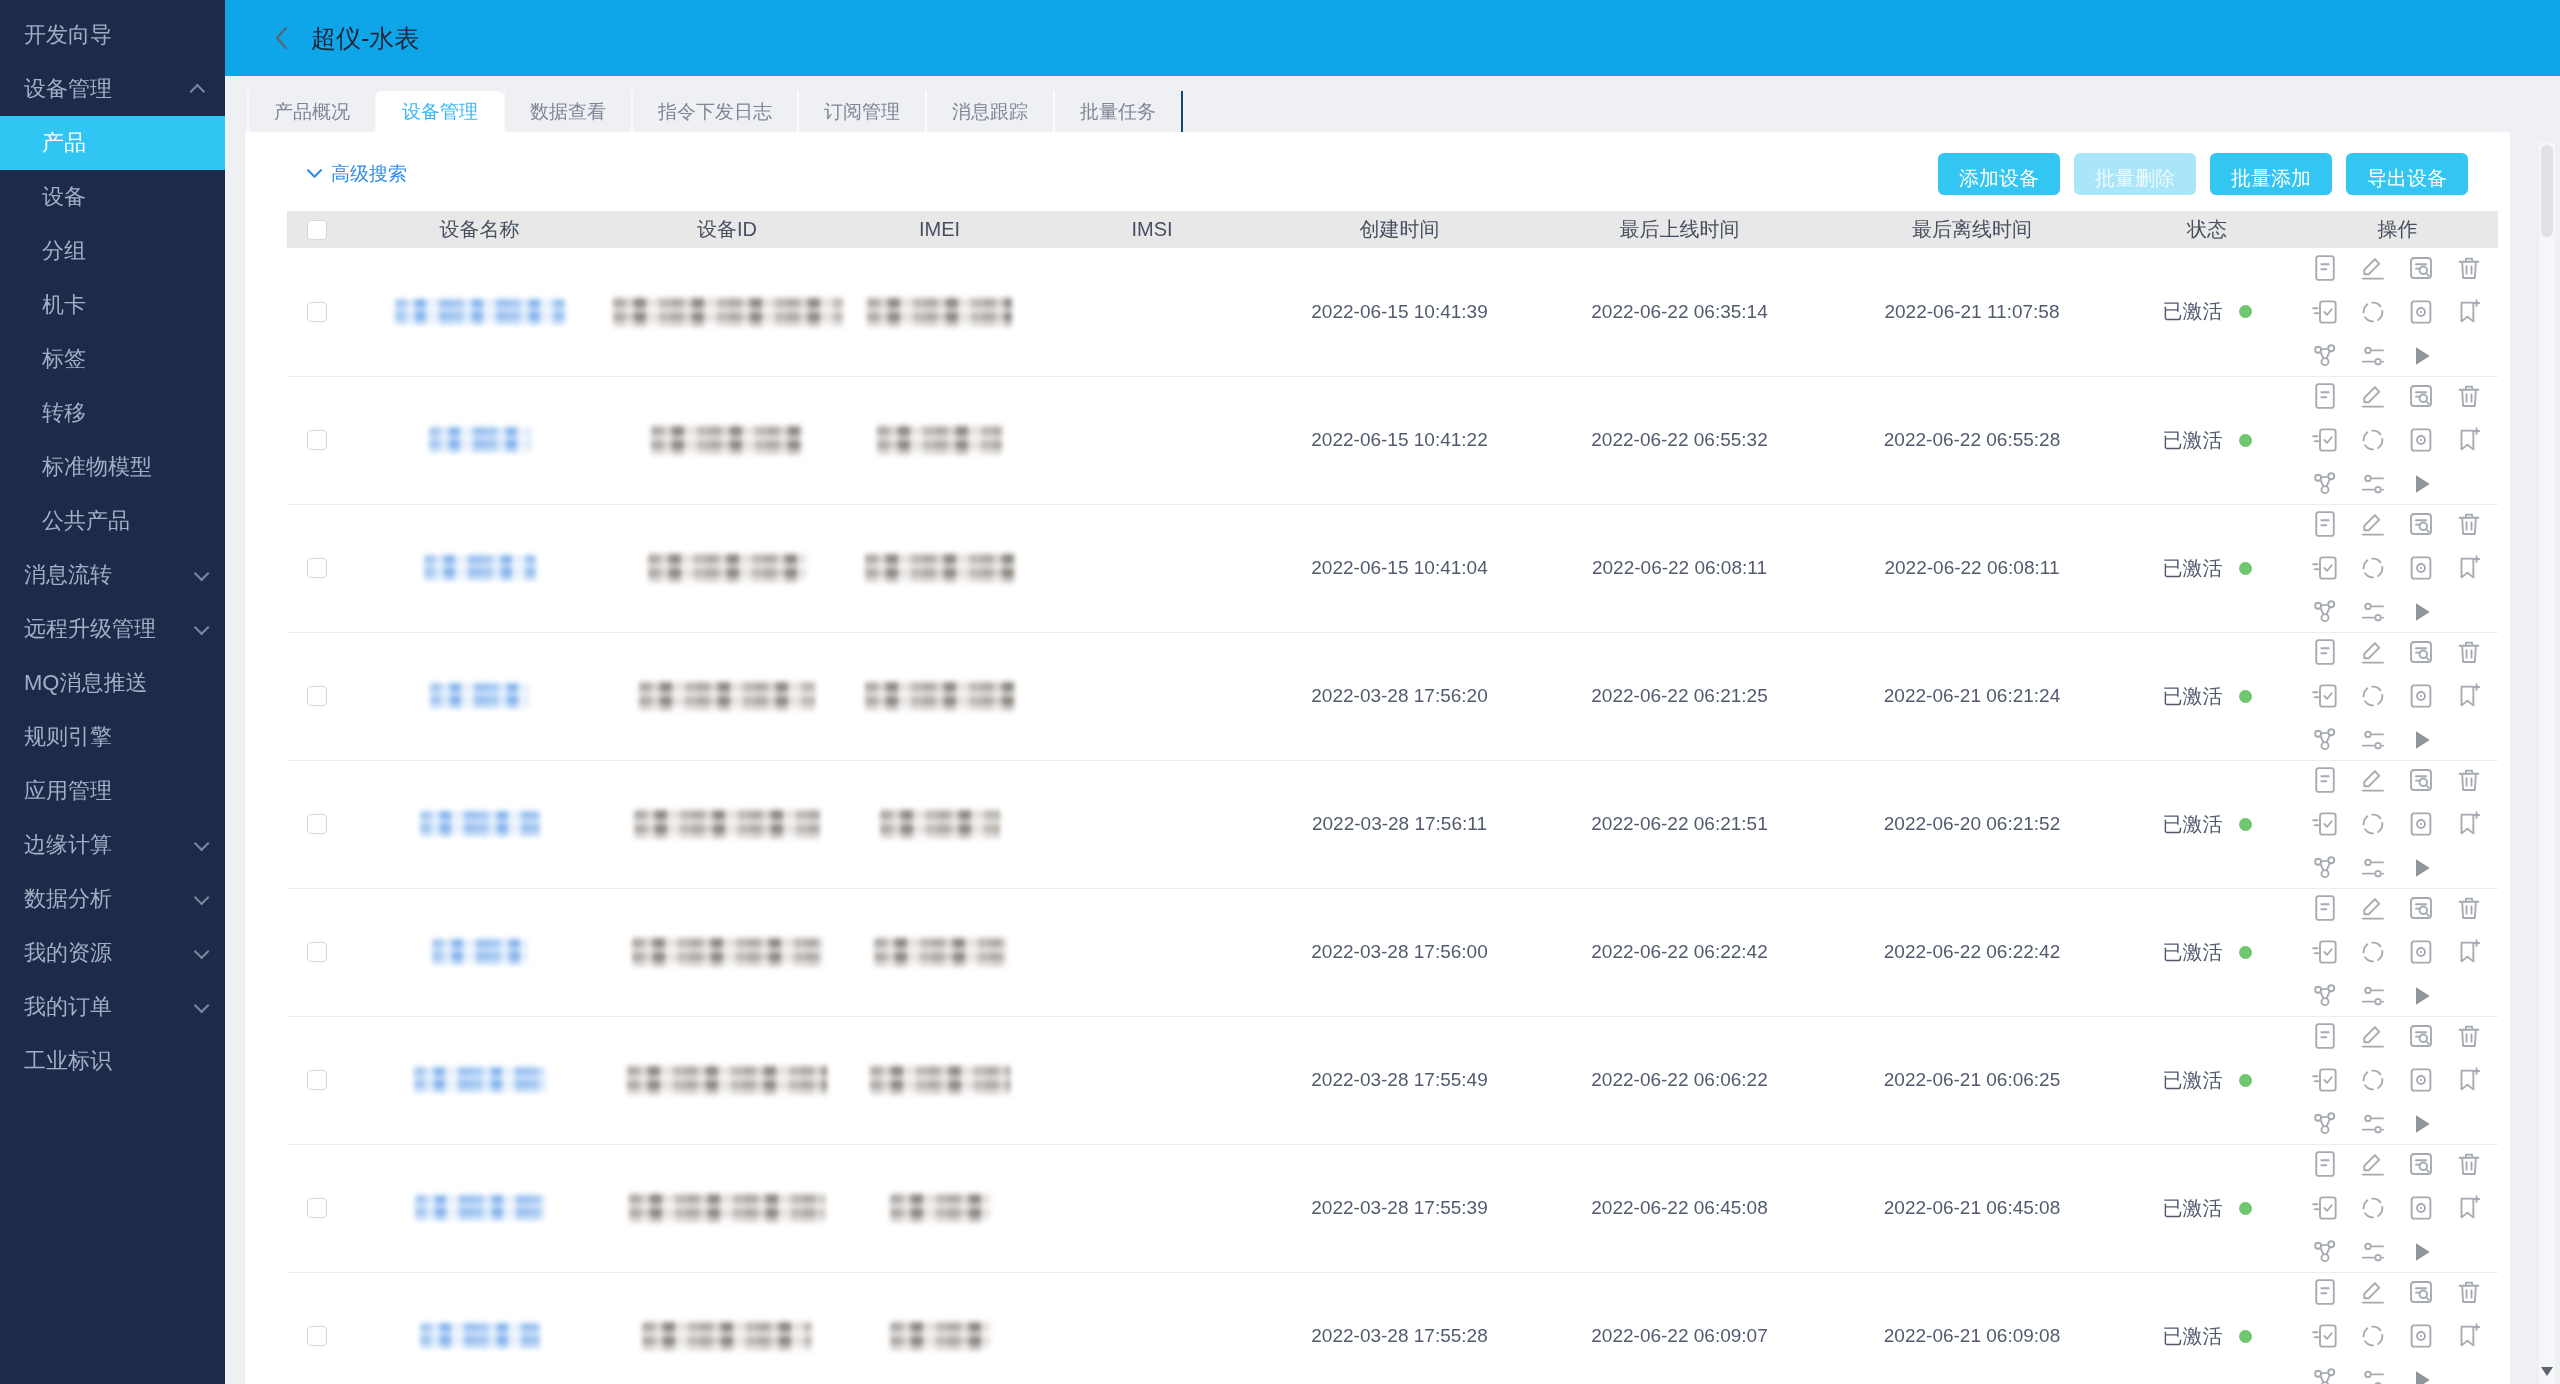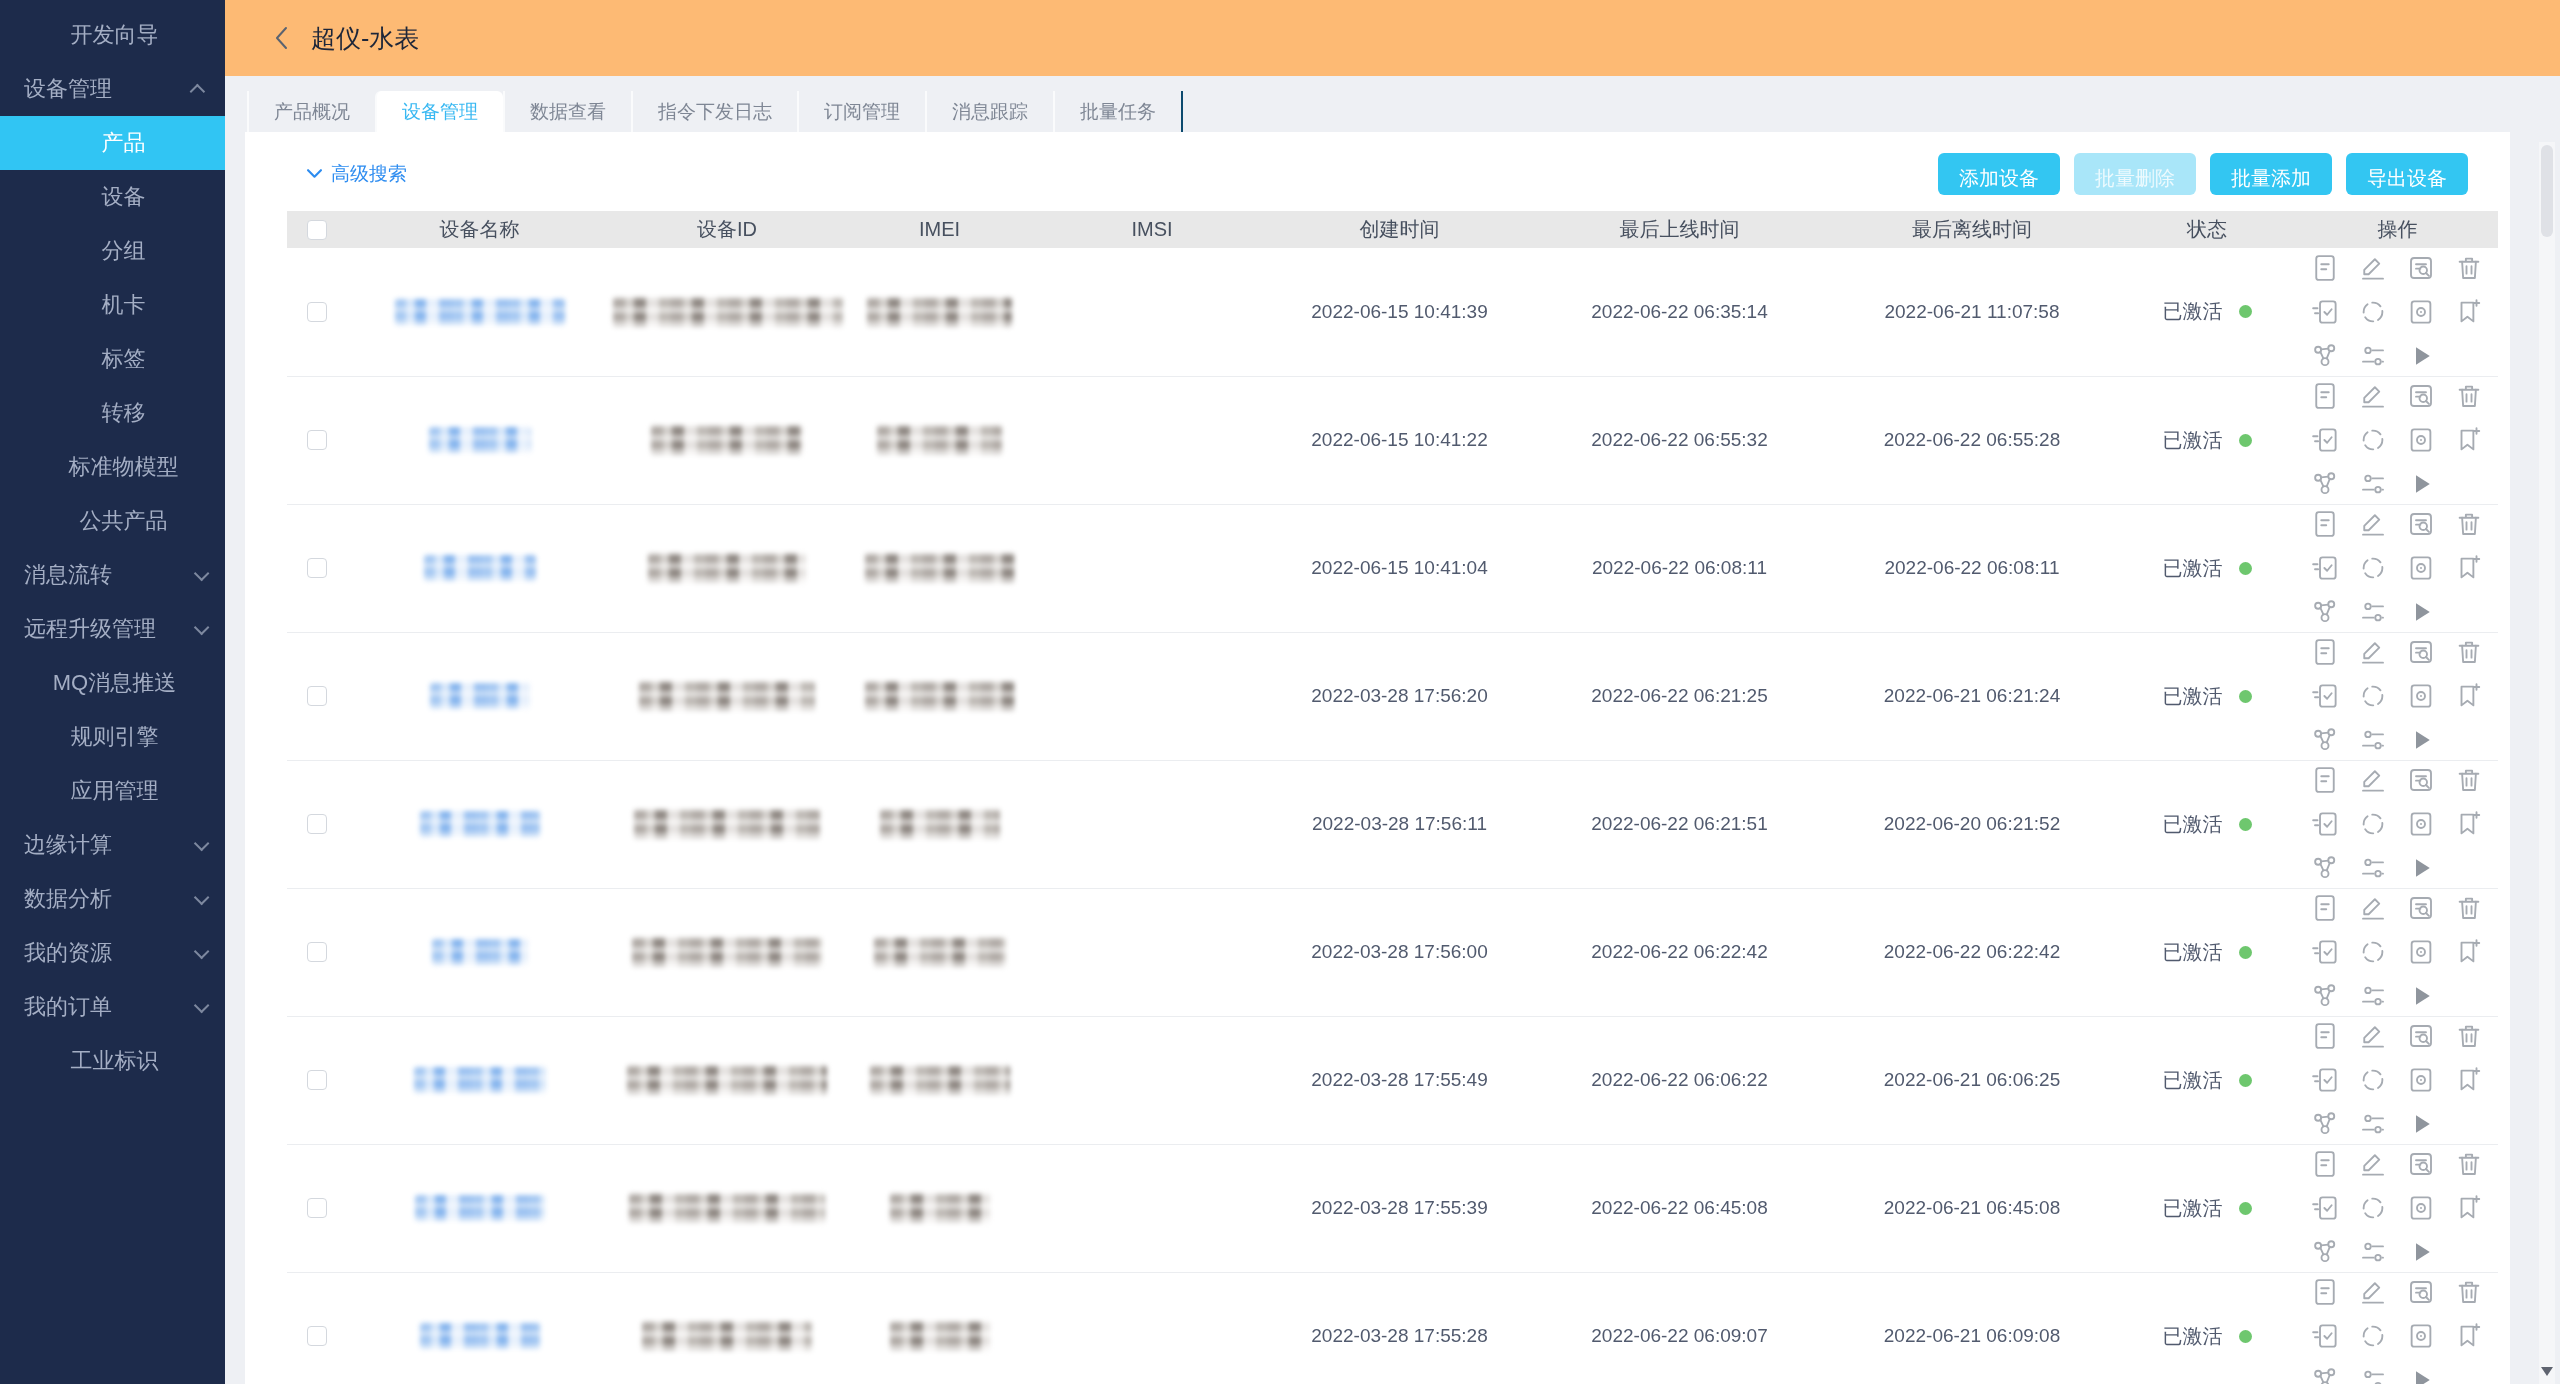--- a/index.html
+++ b/index.html
@@ -7,31 +7,31 @@
   body {
     width:2560px; height:1384px; overflow:hidden;
     font-family:"Liberation Sans","DejaVu Sans",sans-serif;
     background:#eef0f4; -webkit-font-smoothing:antialiased;
   }
   .app { display:flex; width:100%; height:100%; }
 
   
   .sidebar { width:225px; min-width:225px; background:#1d2b4b; padding-top:8px; }
   .s-item { height:54px; display:flex; align-items:center; padding:0 20px 0 24px;
-            color:#a4aec4; font-size:22px; cursor:pointer; white-space:nowrap;justify-content:center; }
+            color:#a4aec4; font-size:22px; cursor:pointer; white-space:nowrap; }
   .s-item.sub { padding-left:42px; }
   .s-item.active { background:#31c5f3; color:#fff; }
   .s-chev { margin-left:auto; width:11px; height:11px;
             border-right:2px solid #7d889f; border-bottom:2px solid #7d889f; flex:none; }
   .chev-down { transform:rotate(45deg) translateY(-3px); }
   .chev-up   { transform:rotate(-135deg) translateY(-3px); }
 
   
   .main { flex:1; min-width:0; position:relative; display:flex; flex-direction:column; }
-  .topbar { height:76px; background:#fdba74; display:flex; align-items:center; padding-left:42px; flex:none; }
+  .topbar { height:76px; background:#0ea5e9; display:flex; align-items:center; padding-left:42px; flex:none; }
   .back { width:30px; height:30px; display:flex; align-items:center; justify-content:center; cursor:pointer; }
   .back svg { width:20px; height:26px; stroke:#5a6370; stroke-width:2; fill:none; stroke-linecap:round; stroke-linejoin:round; }
   .title { font-size:25px; color:#1d2639; margin-left:14px; }
 
   .band { height:56px; background:#eef0f4; padding-left:22px; display:flex; align-items:flex-end; flex:none; }
   .tabbar { display:flex; height:41px; }
   .tab { height:41px; display:flex; align-items:center; padding:0 25px; background:#eef0f4;
          color:#7e8694; font-size:19px; cursor:pointer; border-left:2px solid #fafbfc; white-space:nowrap; }
   .tab:last-child { border-right:2px solid #0c4a6e; }
   .tab.active { background:#fff; color:#38b8f2; border-radius:6px 6px 0 0; border-left:2px solid #fafbfc; }

